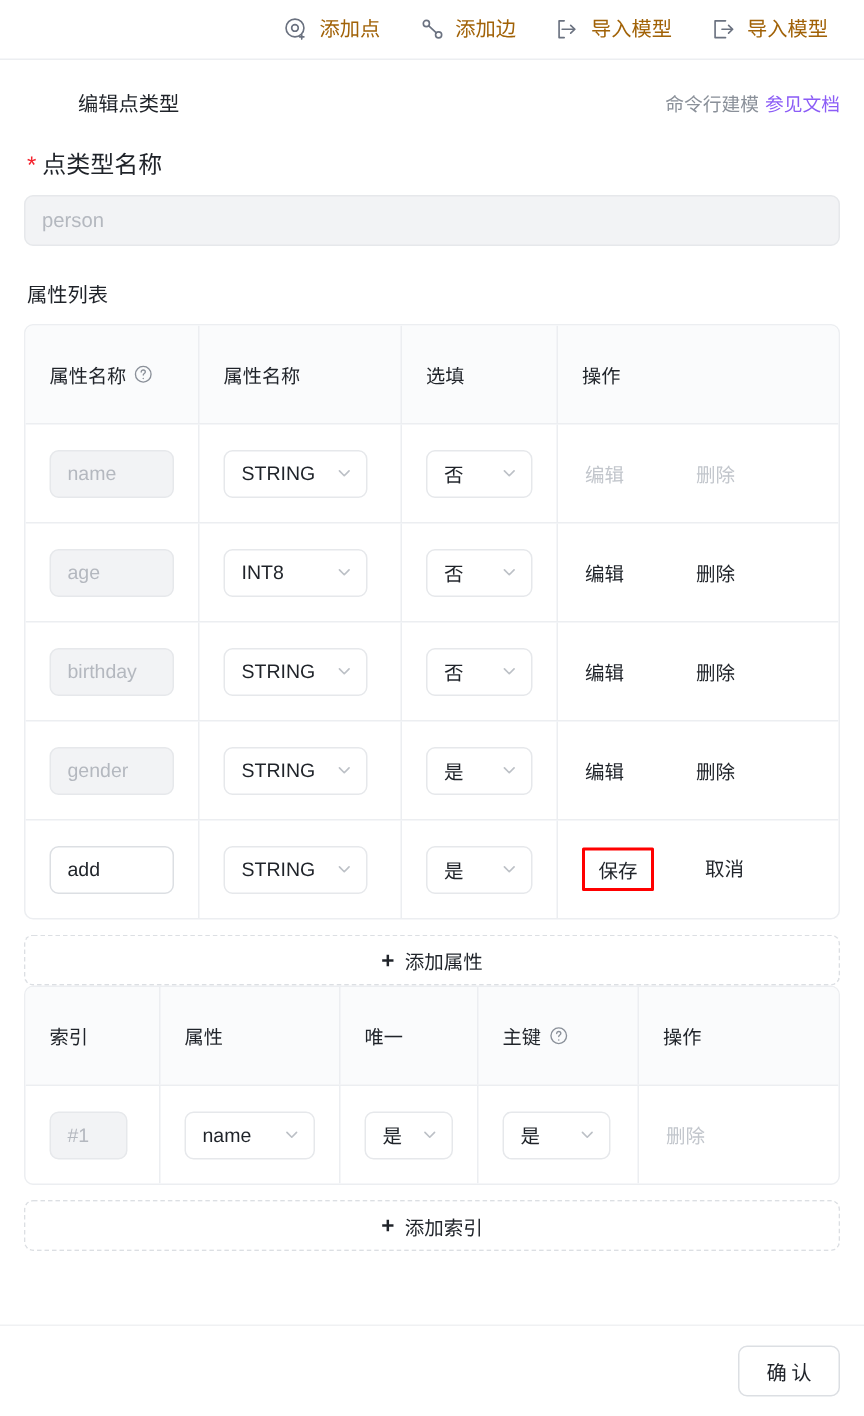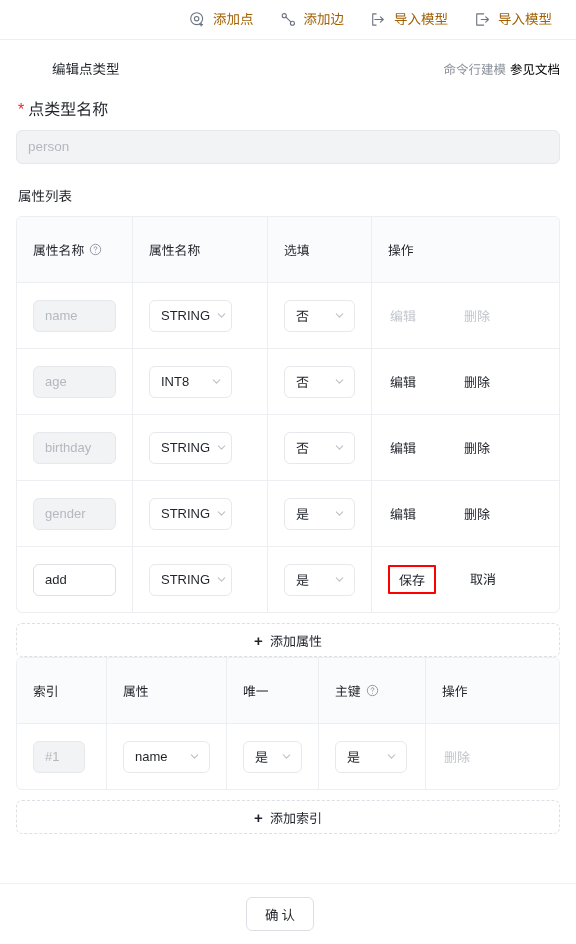--- a/index.html
+++ b/index.html
@@ -35,21 +35,21 @@
 
   
   .content { padding: 16px 16px 0 16px; }
 
   .section-head {
     display: flex; align-items: baseline; justify-content: space-between;
     margin: 2px 0 18px 0;
   }
   .section-title { font-size: 13.5px; color:#1f2329; font-weight: 400; margin-left: 36px; }
   .head-right { font-size: 12.5px; color:#8a9099; white-space: nowrap; }
-  .head-right .doclink { color:#000000; cursor:pointer; margin-left: 4px; }
+  .head-right .doclink { color:#8b5cf6; cursor:pointer; margin-left: 4px; }
 
   .field-label {
     font-size: 16px; color:#1f2329; margin: 0 0 10px 2px;
   }
   .field-label .req { color:#f5222d; margin-right: 4px; }
 
   .big-input {
     width: 100%; height: 34px; border-radius: 6px;
     border: 1px solid #e6e8eb; background:#f2f3f5;
     color:#b4b8bf; font-size: 13.5px;
@@ -104,21 +104,21 @@
   .inp.tiny { width: 52px; justify-content:flex-start; }
 
   .sel {
     height: 32px; border-radius: 6px; border:1px solid #e6e8eb;
     background:#fff; color:#1f2329; font-size:13px;
     padding: 0 9px 0 11px;
     display:flex; align-items:center; justify-content:space-between;
     gap: 6px; width: 100%; cursor:pointer;
   }
   .sel .chev { color:#bcc0c6; flex:none; display:block; }
-  .sel.w-dt { width: 83px; }
+  .sel.w-dt { width: 96px; }
   .sel.w-yn { width: 72px; }
   .sel.w-attr { width: 88px; }
 
   .acts { display:flex; align-items:flex-start; gap: 16px; }
   .act {
     font-size: 13px; color:#1f2329; cursor:pointer;
     padding: 4px 2px; white-space: nowrap;
   }
   .act + .act { margin-left: 28px; }
   .act.muted { color:#c2c6cc; cursor: default; }
@@ -140,21 +140,21 @@
 
   .help {
     width: 13px; height: 13px; display:inline-block; color:#8a9099; flex:none;
   }
 
   
   .footer {
     position: absolute; left: 0; right: 0; bottom: 0;
     height: 61px;
     border-top: 1px solid #f0f1f3;
-    display:flex; align-items:center; justify-content:center;
+    display:flex; align-items:center; justify-content:flex-end;
     padding-right: 16px; background:#fff;
   }
   .btn-confirm {
     min-width: 68px; height: 34px;
     border: 1px solid #dcdfe3; border-radius: 6px;
     background:#fff; color:#1f2329; font-size: 13.5px;
     display:flex; align-items:center; justify-content:center;
     letter-spacing: 3px; padding: 0 14px 0 17px;
     cursor:pointer;
   }

